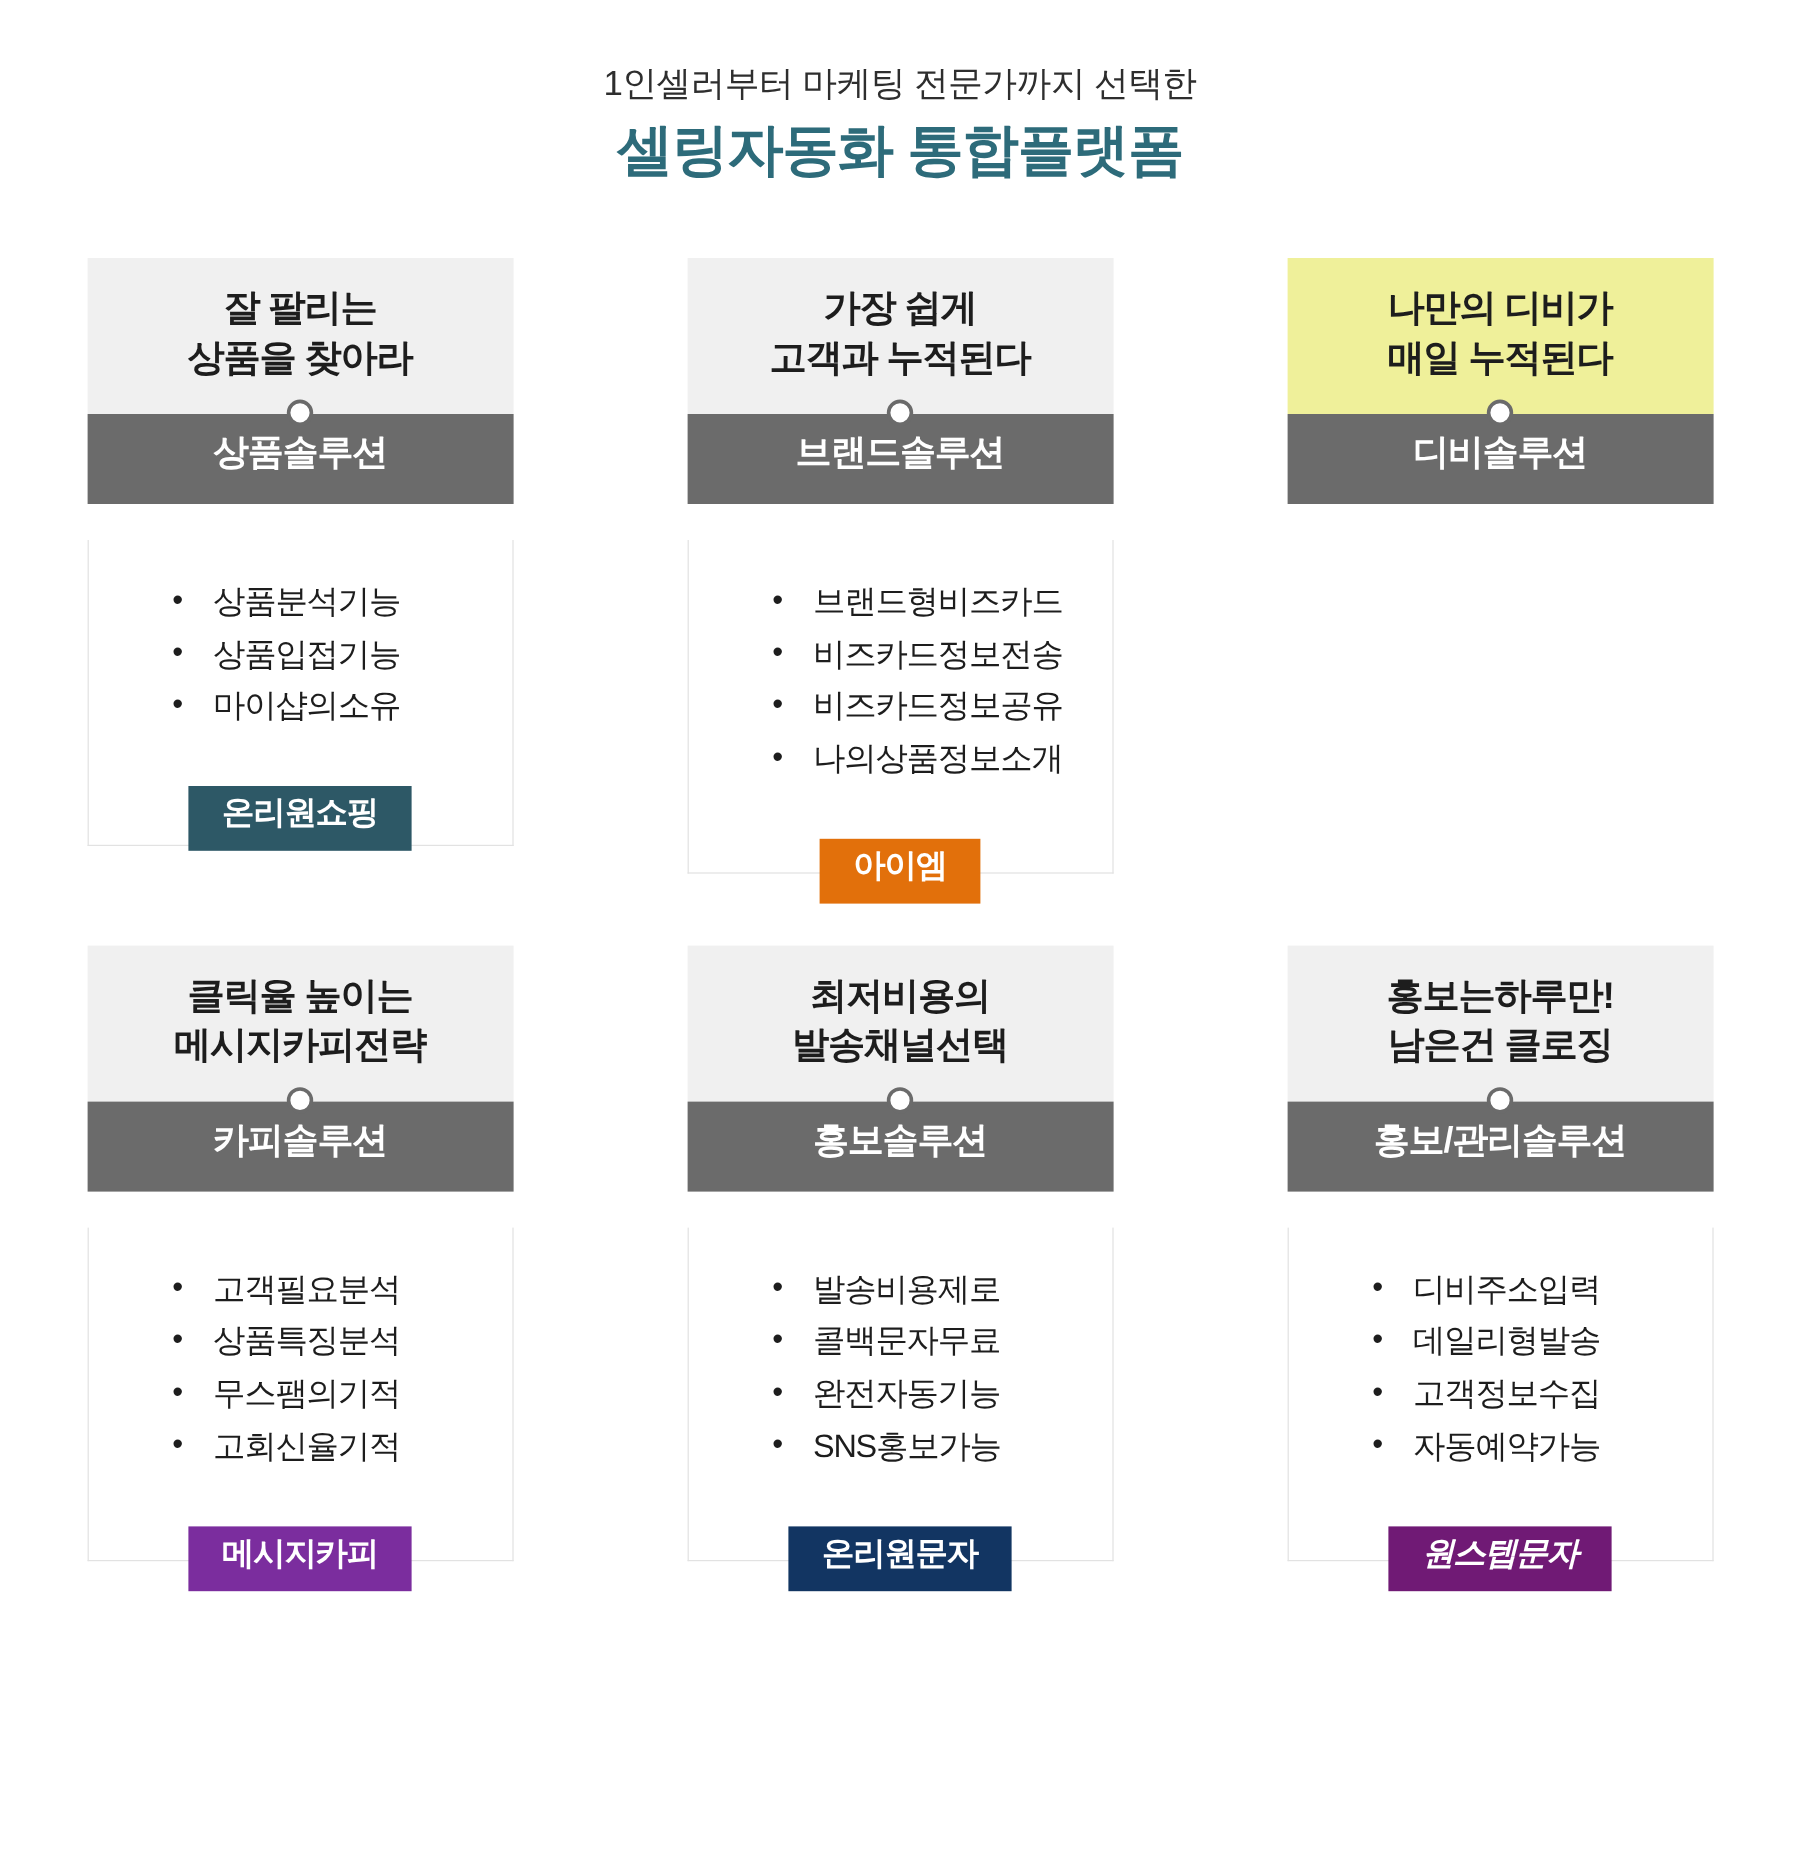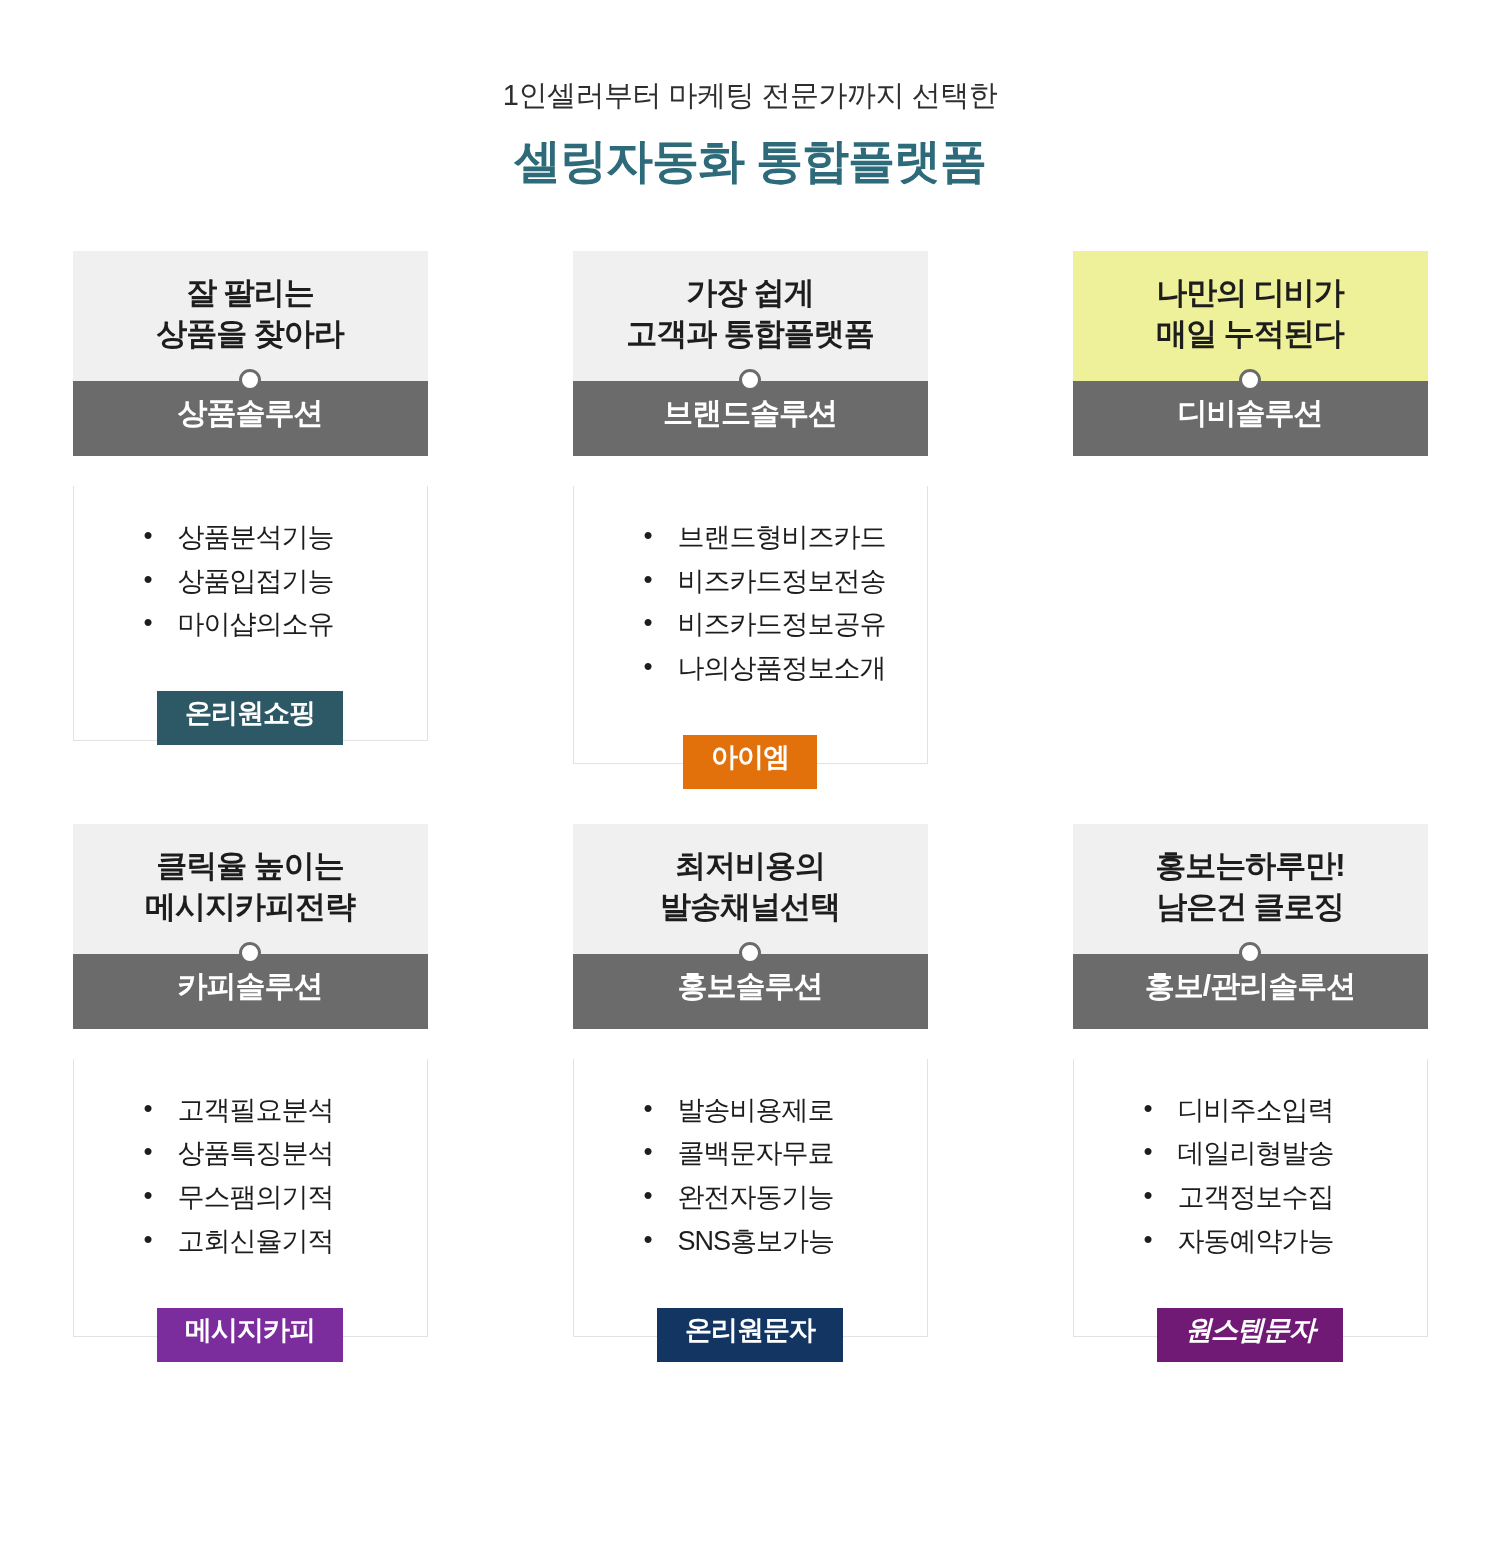--- a/index.html
+++ b/index.html
@@ -10,34 +10,34 @@
   body {
     width: 1500px;
     height: 1543px;
     font-family: "Liberation Sans", sans-serif;
     color: #231f20;
     position: relative;
     overflow: hidden;
   }
   .header {
     text-align: center;
-    padding-top: 76px;
+    padding-top: 50px;
   }
   .header .subtitle {
     font-size: 29px;
     color: #2e2e2e;
     font-weight: 400;
     letter-spacing: -0.5px;
   }
   .header .title {
     font-size: 47px;
     font-weight: bold;
     color: #2d6b7a;
     letter-spacing: -1px;
-    margin-top: 14px;
+    margin-top: 4px;
   }
   .grid {
     margin-top: 58px;
     display: grid;
     grid-template-columns: repeat(3, 1fr);
     column-gap: 0px;
     row-gap: 0px;
     justify-items: center;
   }
   .row2 {
@@ -167,21 +167,21 @@
       </ul>
       <div class="tag-wrap">
         <div class="brand-tag" style="background: rgb(45, 88, 102);">온리원쇼핑</div>
       </div>
     </div>
   </div>
 
   <div class="card">
     <div class="card-top">
       <div>가장 쉽게</div>
-      <div>고객과 통합플랫폼</div>
+      <div>고객과 누적된다</div>
     </div>
     <div class="card-bar">
       <div class="bar-dot"></div>
       <span>브랜드솔루션</span>
     </div>
     <div class="card-body">
       <ul>
         <li>브랜드형비즈카드</li>
         <li>비즈카드정보전송</li>
         <li>비즈카드정보공유</li>

